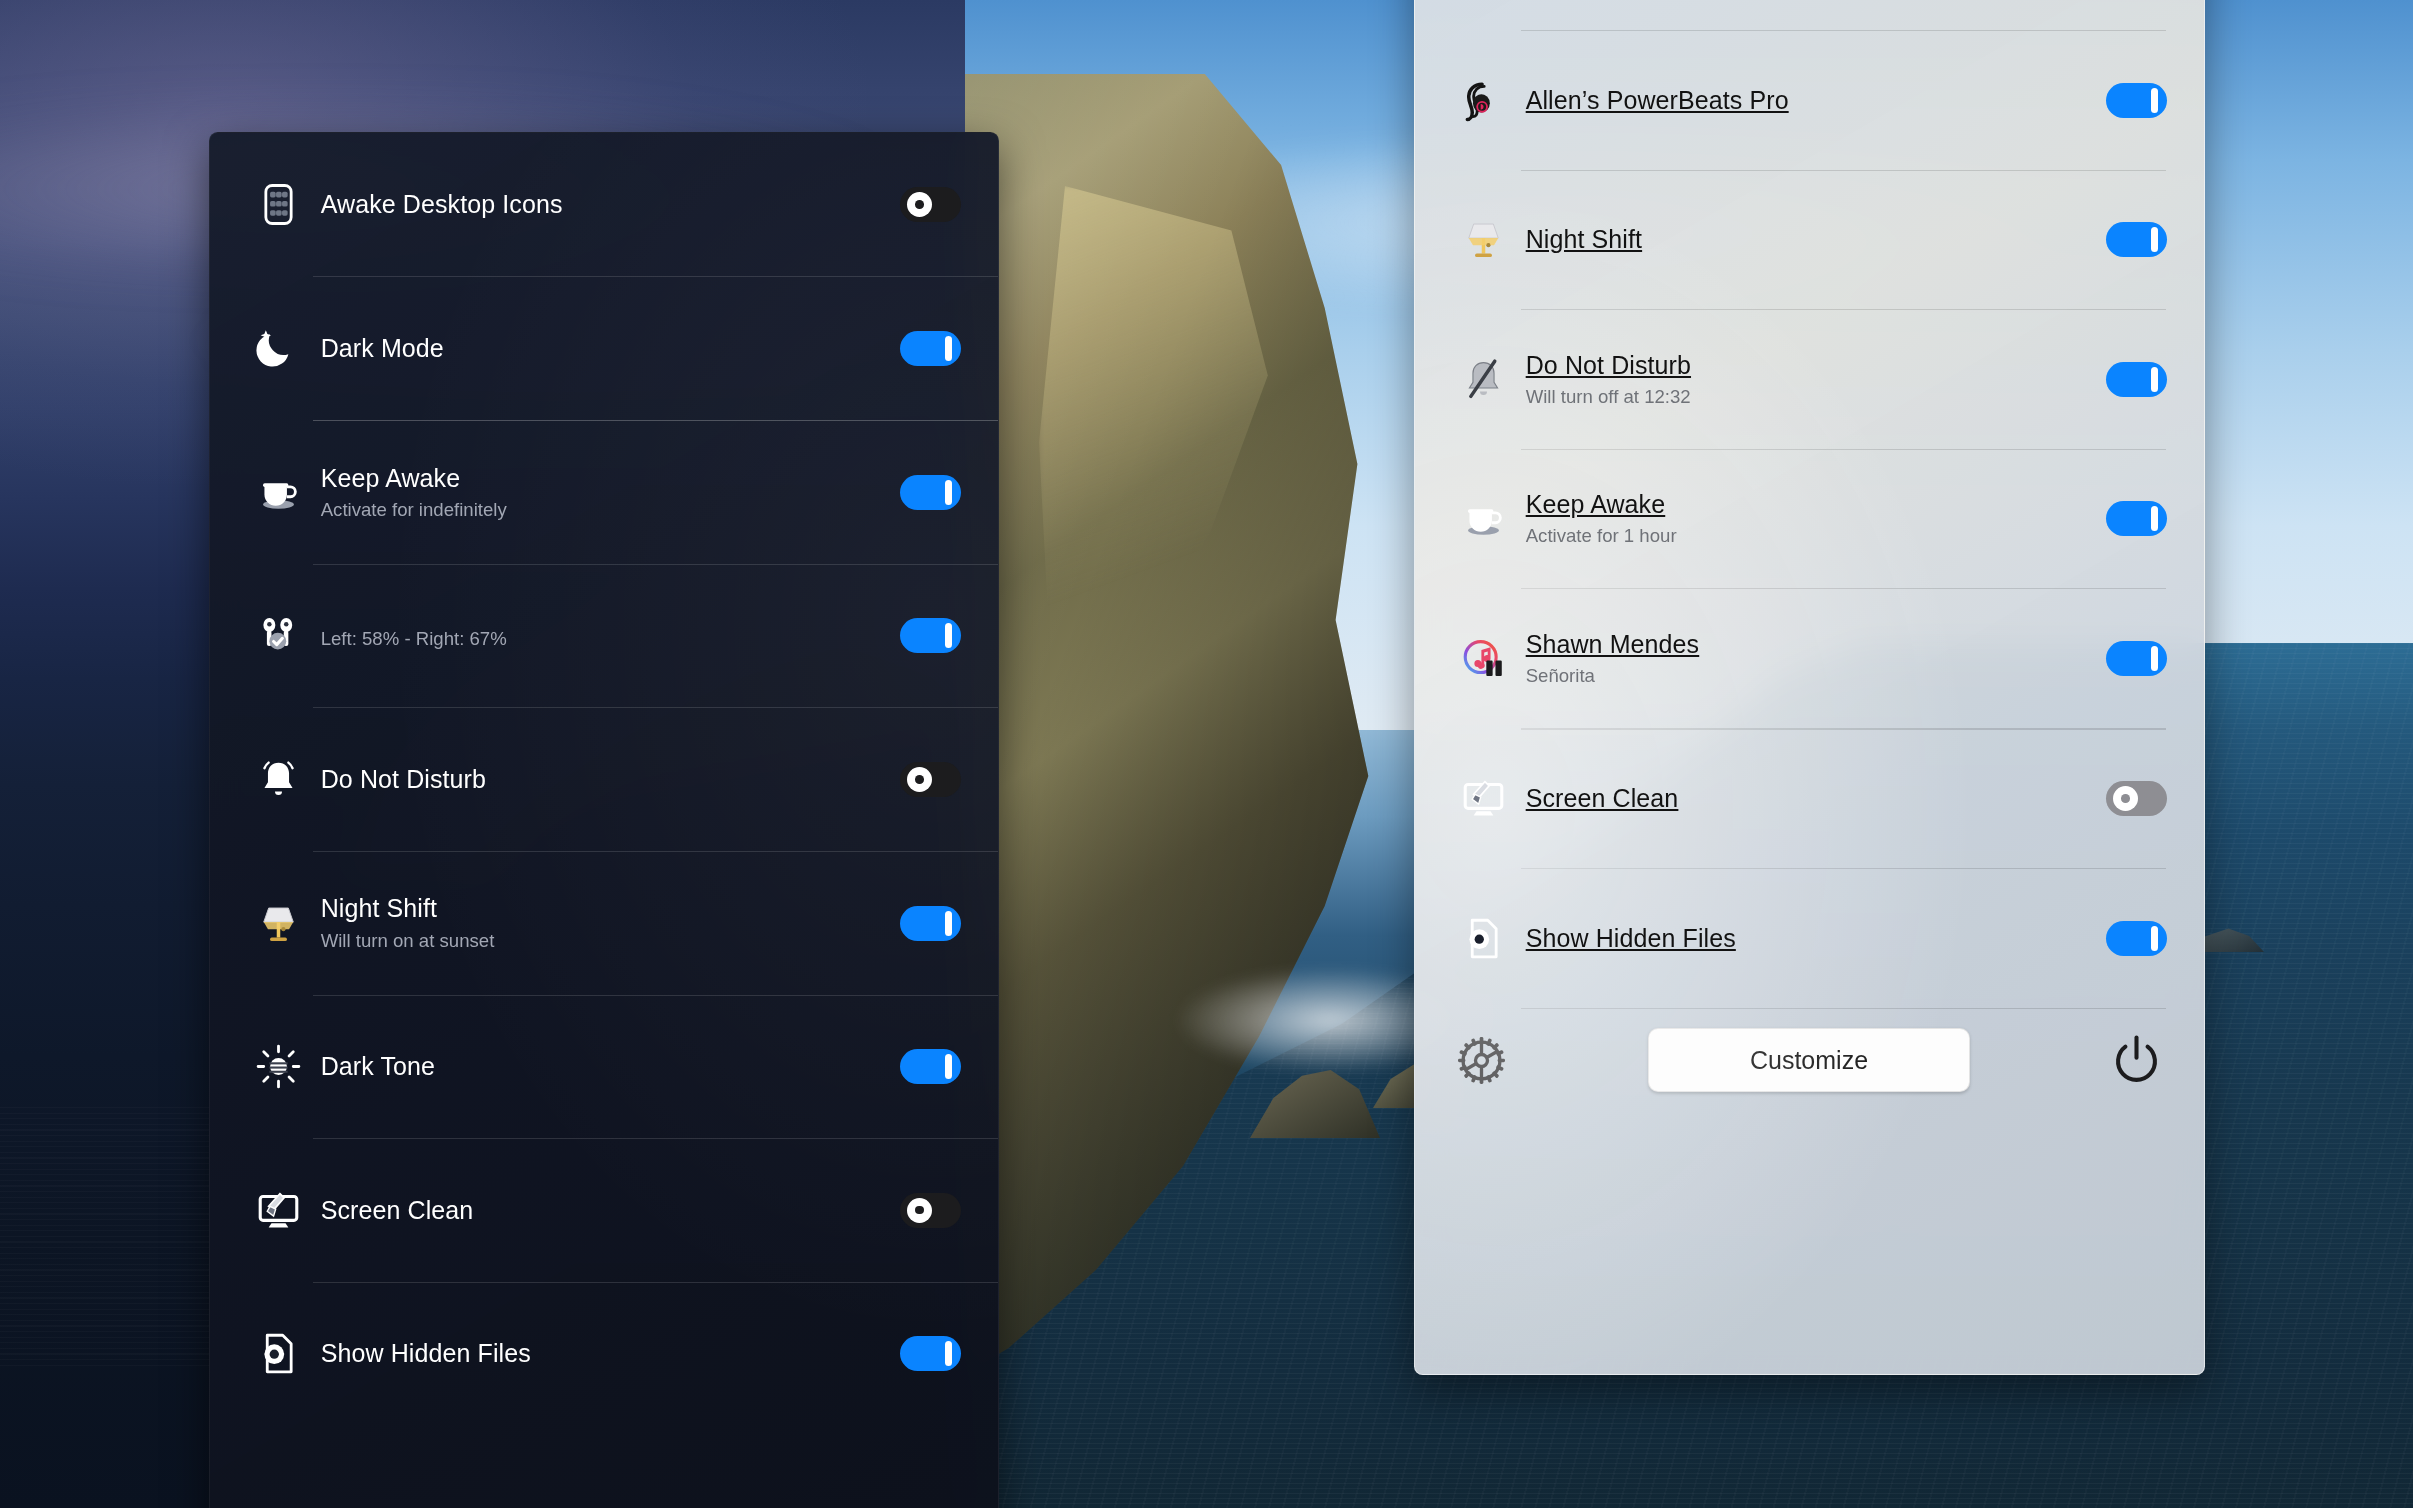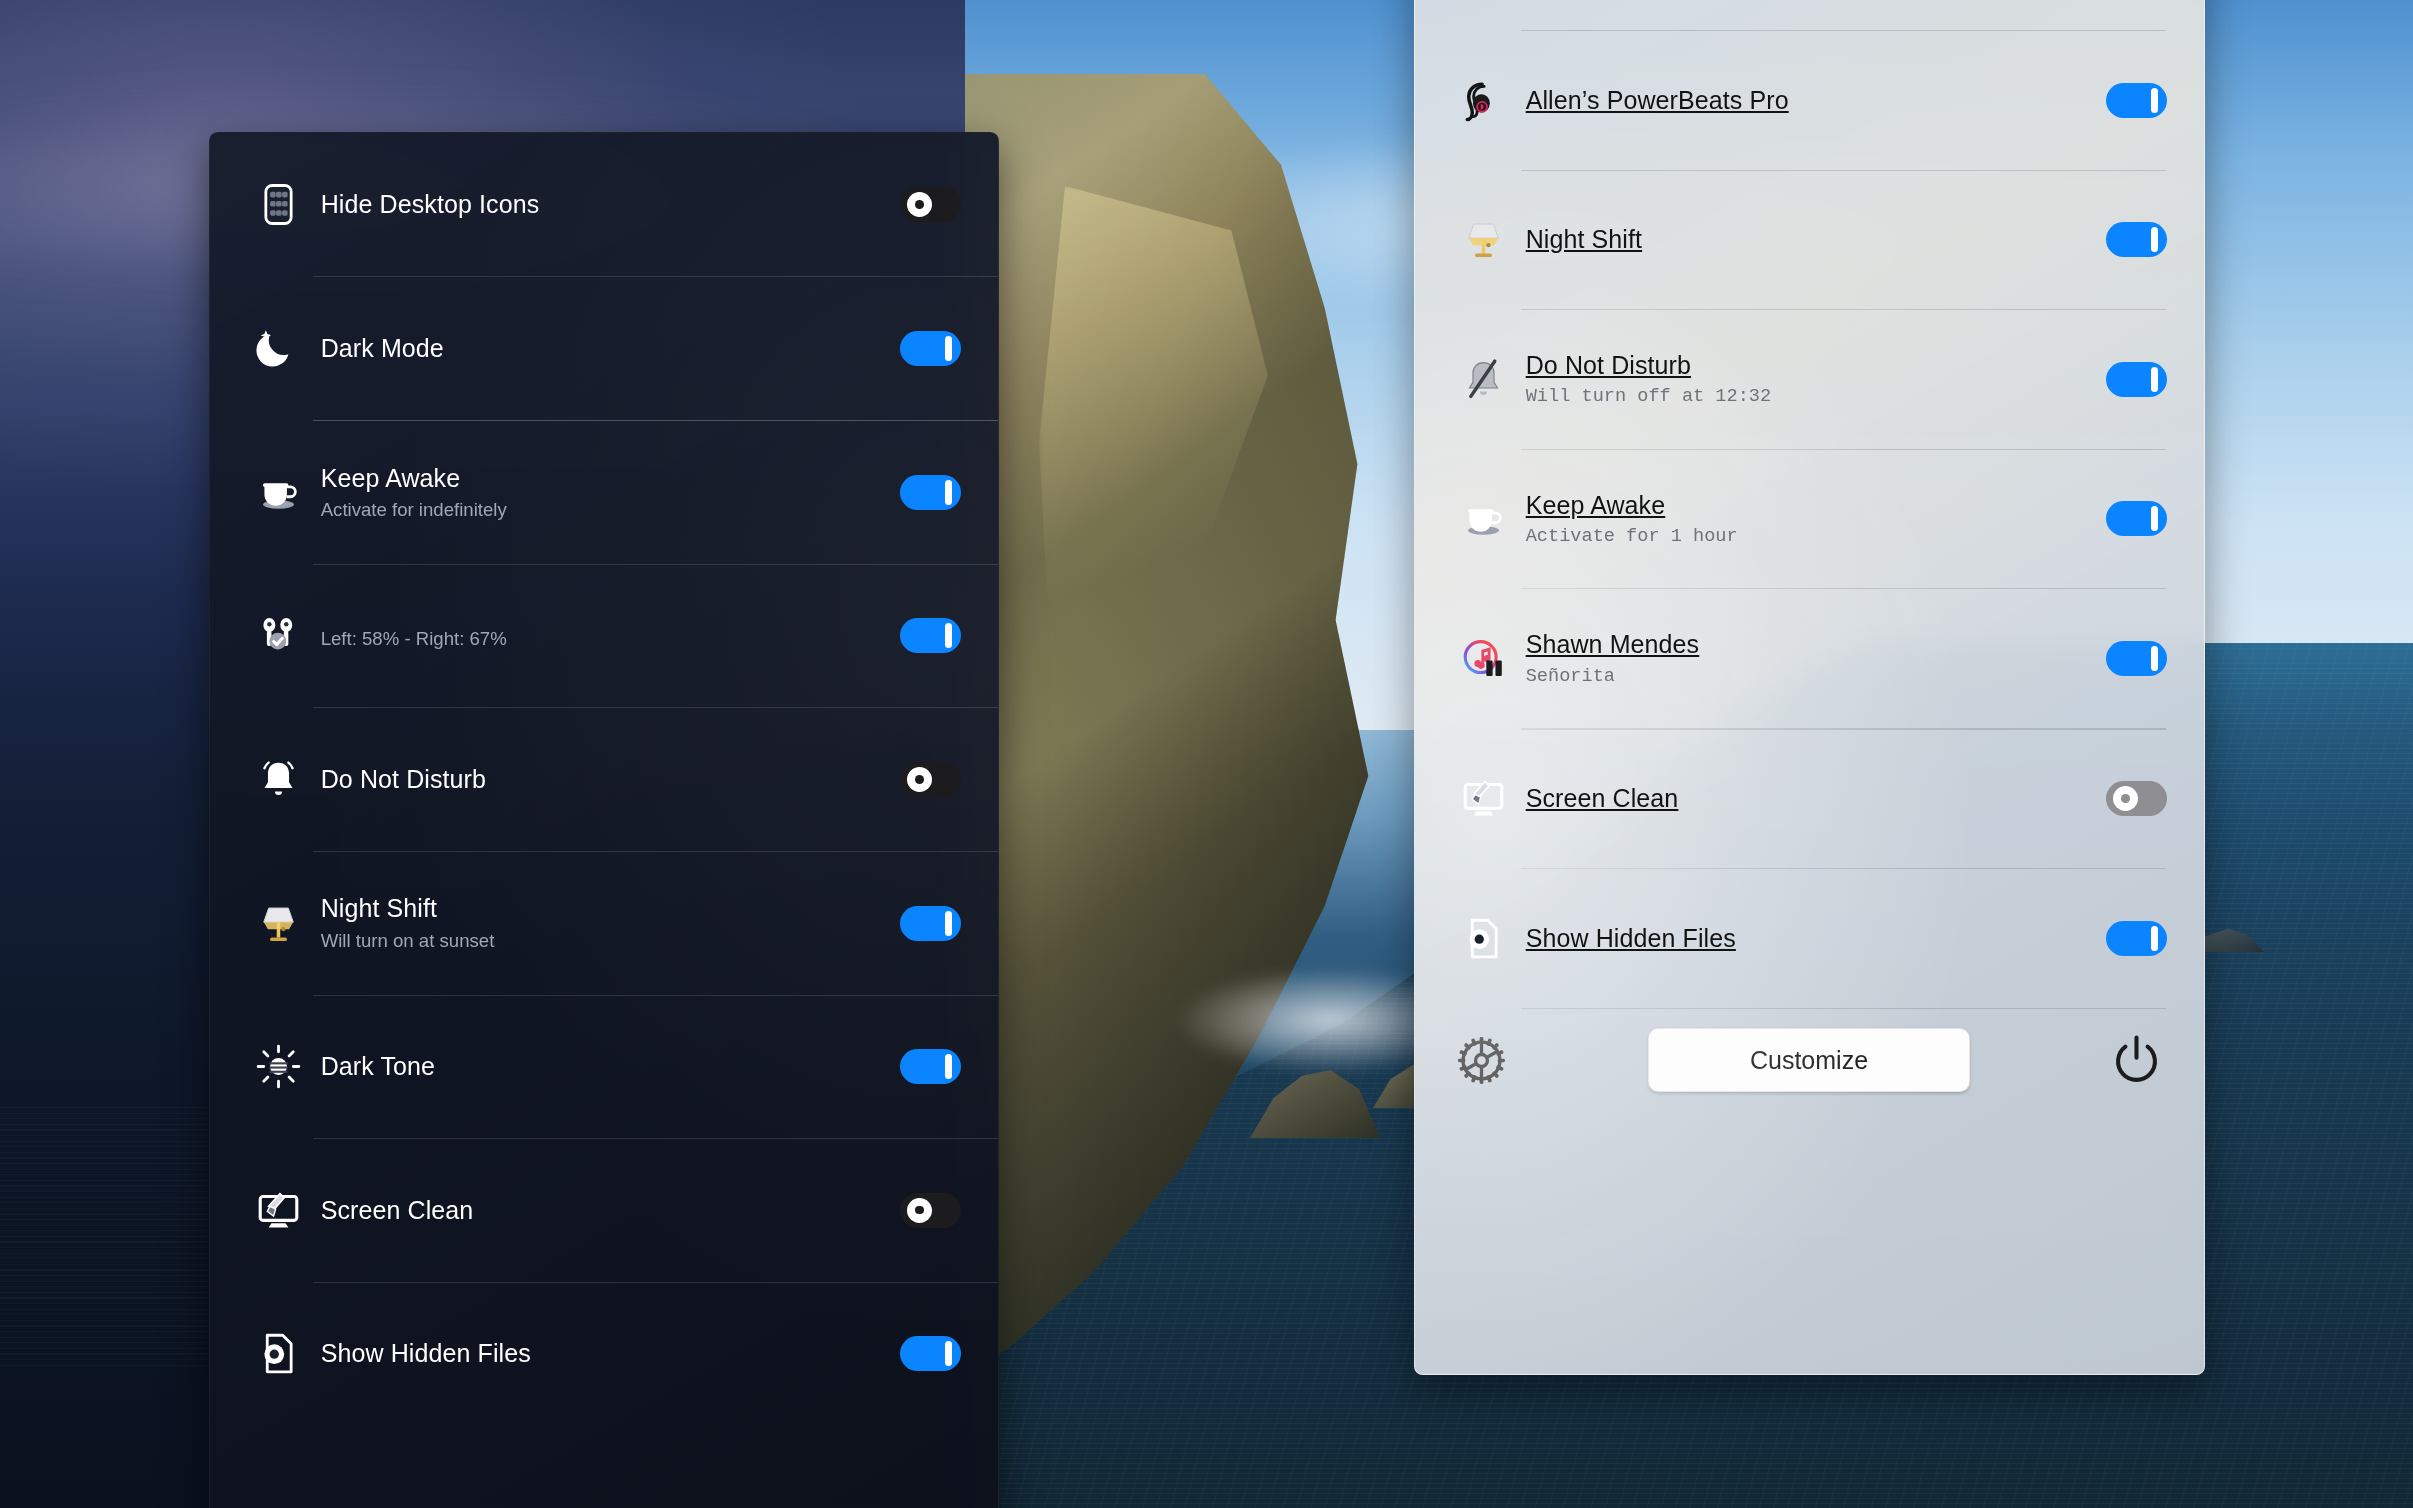--- a/index.html
+++ b/index.html
@@ -198,21 +198,21 @@
     box-shadow:0 15px 43px rgba(0,0,0,.40);
     overflow:hidden;
     backdrop-filter:blur(16px);
   }
   #light-panel .sheen {
     position:absolute; left:0; top:0; width:100%; height:100%;
     background:radial-gradient(ellipse at 10% 62%, rgba(255,255,255,.45), rgba(255,255,255,0) 48%);
     pointer-events:none;
   }
   #light-panel .row .title { color:#121212;text-decoration:underline; }
-  #light-panel .row .subtitle { color:#6f7278;font-family:Liberation Mono, monospace; }
+  #light-panel .row .subtitle { color:#6f7278; }
 
   
   .footer {
     display:flex; align-items:center; justify-content:space-between;
     padding:0 38px 0 37px; height:104px;
   }
   .customize-btn {
     background:#fdfdfd; border:0.6px solid rgba(0,0,0,.10);
     border-radius:10px; width:322px; height:64px;
     display:flex; align-items:center; justify-content:center;
@@ -270,21 +270,21 @@
                 <rect x="28.5" y="27" width="8" height="8" rx="2.4"></rect>
                 <rect x="37" y="27" width="8" height="8" rx="2.4"></rect>
           <rect x="20" y="40" width="8" height="8" rx="2.4"></rect>
                 <rect x="28.5" y="40" width="8" height="8" rx="2.4"></rect>
                 <rect x="37" y="40" width="8" height="8" rx="2.4"></rect>
         </g>
             </svg>
           </span>
         </div>
         <div class="text-slot">
-          <div class="title">Hide Desktop Icons</div>
+          <div class="title">Awake Desktop Icons</div>
 
         </div>
         <div class="sw-slot">
           <span class="sw sw-off"></span>
         </div>
       </div>
       <div class="divider"></div>
       <div class="row" style="height:143px">
         <div class="icon-slot">
           <span class="ic">

